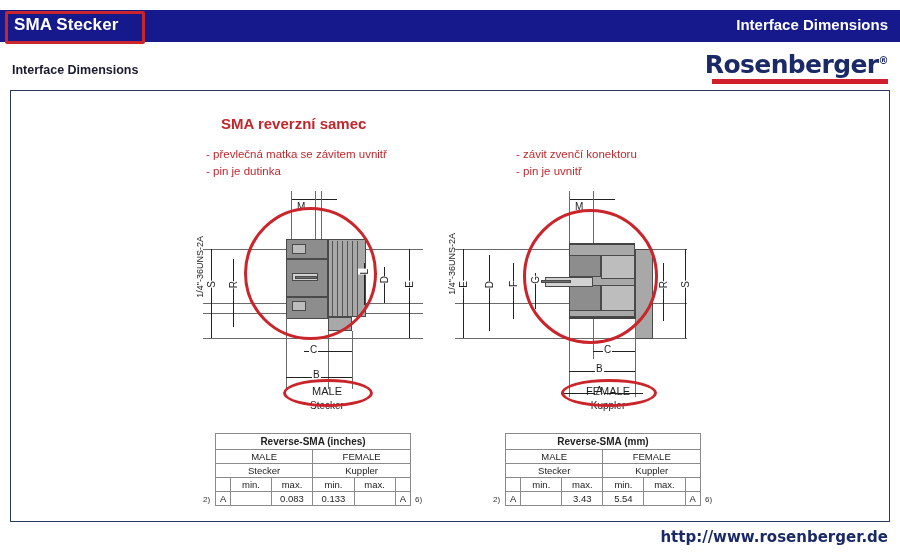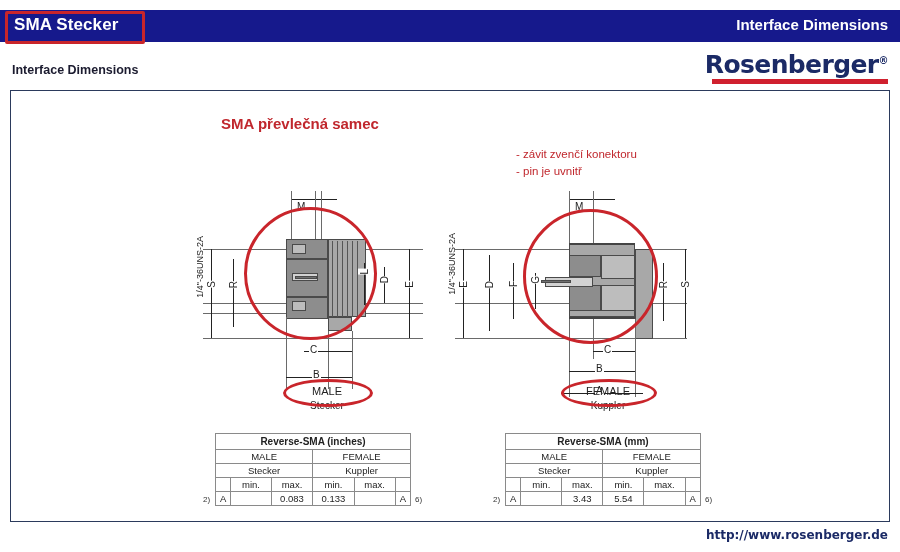--- a/index.html
+++ b/index.html
@@ -123,21 +123,21 @@
     padding:1px 0;
   }
   table.dims th.head{font-weight:bold;font-size:10px;padding:2px 0;}
   .fn{
     position:absolute;font-size:8px;color:#333;
   }
 
   
   .footer-url{
     position:absolute;right:12px;top:528px;
-    font-size:12px;font-weight:bold;color:#1b2a66;
+    font-size:15px;font-weight:bold;color:#1b2a66;
     font-family:"DejaVu Sans",sans-serif;
   }
 </style>
 </head>
 <body>
 
 <div class="titlebar">
   <span class="left-title">SMA Stecker</span>
   <span class="right-title">Interface Dimensions</span>
 </div>
@@ -145,21 +145,25 @@
 
 <div class="subheader">Interface Dimensions</div>
 
 <div class="logo">
   <div class="word"><span>Rosenberger</span><span class="reg">®</span></div>
   <div class="bar"></div>
 </div>
 
 <div class="frame">
 
-  <div class="panel-title" style="left:210px;top:24px;">SMA převlečná samec</div>
+  <div class="panel-title" style="left:210px;top:24px;">SMA reverzní samec</div>
+  <div class="panel-notes" style="left:195px;top:55px;">
+    <div>- převlečná matka se závitem uvnitř</div>
+    <div>- pin je dutinka</div>
+  </div>
 
   <div class="draw" style="left:180px;top:90px;width:240px;height:240px;">
 
     <div class="dimline h" style="left:100px;top:18px;width:46px;"></div>
     <div class="dimlabel" style="left:105px;top:20px;">M</div>
     <div class="vline" style="left:100px;top:10px;height:70px;"></div>
     <div class="vline" style="left:124px;top:10px;height:70px;"></div>
     <div class="vline" style="left:130px;top:10px;height:70px;"></div>
 
     <div class="threadspec" style="left:4px;top:55px;">1/4"-36UNS-2A</div>

